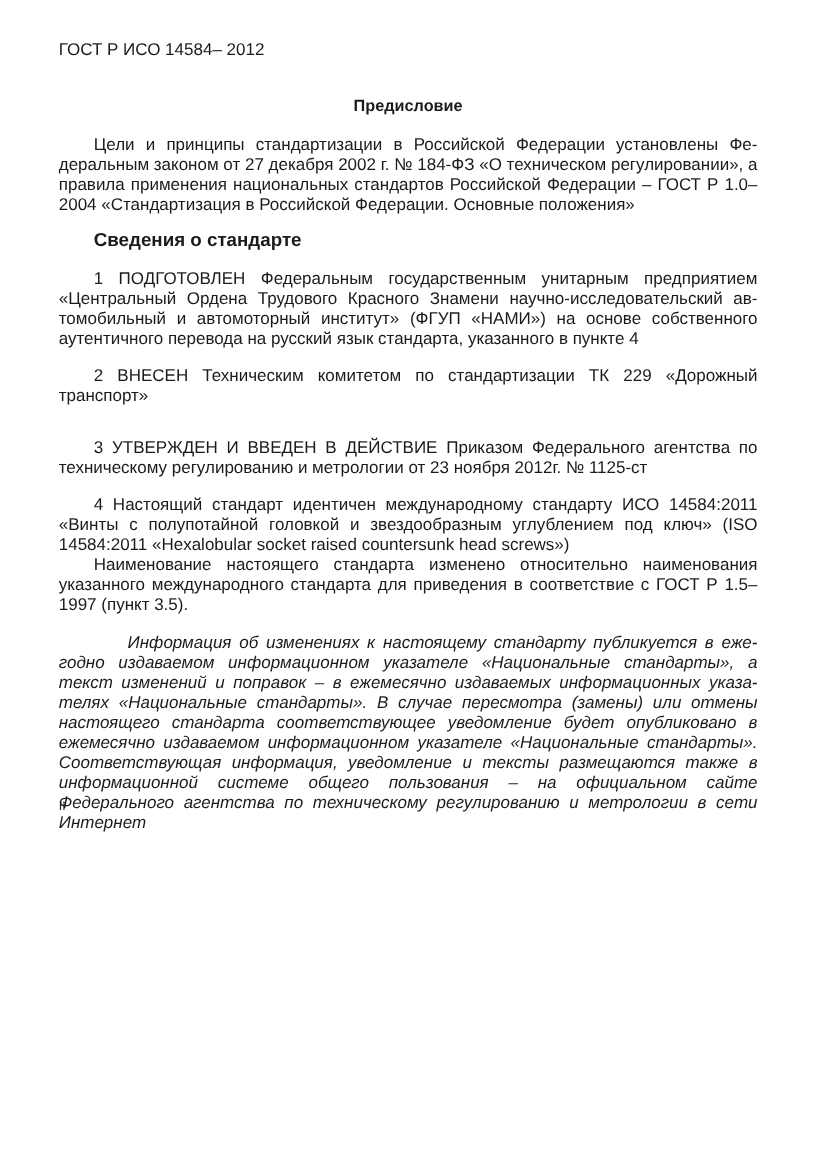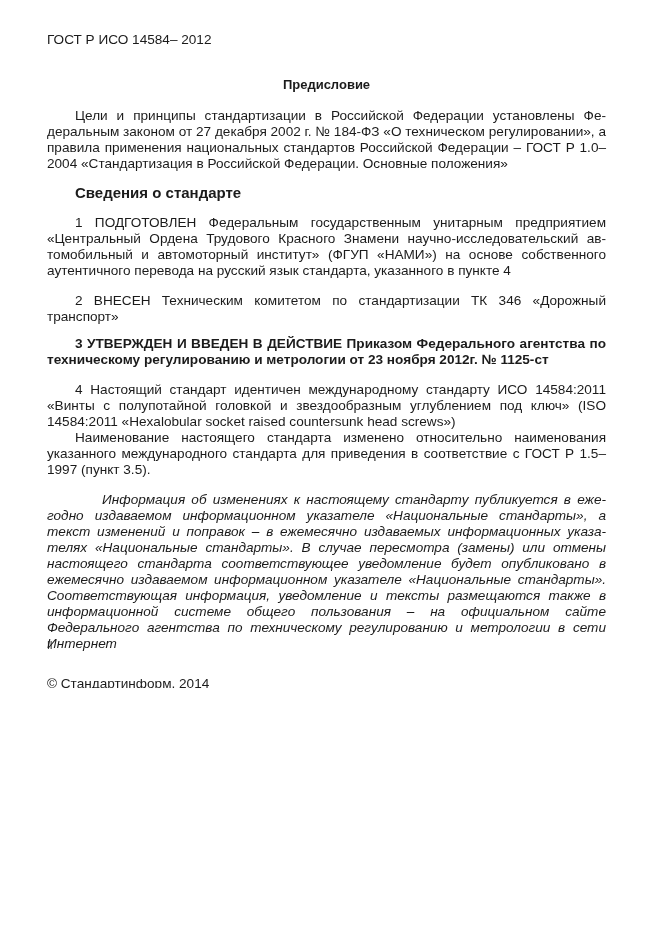--- a/index.html
+++ b/index.html
@@ -39,21 +39,21 @@
   .indent { text-indent: 28px; }
   .intro { margin-top: 14px; }
   .subheading {
     margin: 13px 0 0 0;
     padding-left: 28px;
     font-size: 15px;
     line-height: 16px;
     font-weight: bold;
   }
   .mt14 { margin-top: 14px; }
-  .mt11 { margin-top: 11px; font-weight: bold; }
+  .mt11 { margin-top: 25px; }
   .item5 {
     margin-top: 12px;
     text-indent: 56px;
     text-align: left;
   }
   .note {
     margin-top: 14px;
     font-style: italic;
     text-indent: 55px;
   }
@@ -79,21 +79,21 @@
   <div class="doc-header">ГОСТ Р ИСО 14584– 2012</div>
 
   <h1 class="title">Предисловие</h1>
 
   <p class="para indent intro">Цели и принципы стандартизации в Российской Федерации установлены Фе­деральным законом от 27 декабря 2002 г. № 184-ФЗ «О техническом регулирова­нии», а правила применения национальных стандартов Российской Федерации – ГОСТ Р 1.0–2004 «Стандартизация в Российской Федерации. Основные положения»</p>
 
   <h2 class="subheading">Сведения о стандарте</h2>
 
   <p class="para indent mt14">1 ПОДГОТОВЛЕН Федеральным государственным унитарным предприятием «Центральный Ордена Трудового Красного Знамени научно-исследовательский ав­томобильный и автомоторный институт» (ФГУП «НАМИ») на основе собственного аутентичного перевода на русский язык стандарта, указанного в пункте 4</p>
 
-  <p class="para indent mt14">2 ВНЕСЕН Техническим комитетом по стандартизации ТК 346 «Дорожный транспорт»</p>
+  <p class="para indent mt14">2 ВНЕСЕН Техническим комитетом по стандартизации ТК 229 «Дорожный транспорт»</p>
 
   <p class="para indent mt11">3 УТВЕРЖДЕН И ВВЕДЕН В ДЕЙСТВИЕ Приказом Федерального агентства по техническому регулированию и метрологии от 23 ноября 2012г. № 1125-ст</p>
 
   <p class="para indent mt14">4 Настоящий стандарт идентичен международному стандарту ИСО 14584:2011 «Винты с полупотайной головкой и звездообразным углублением под ключ» (ISO 14584:2011 «Hexalobular socket raised countersunk head screws»)</p>
 
   <p class="para indent">Наименование настоящего стандарта изменено относительно наименования указанного международного стандарта для приведения в соответствие с ГОСТ Р 1.5–1997 (пункт 3.5).</p>
 
 
 
   <p class="para note">Информация об изменениях к настоящему стандарту публикуется в еже­годно издаваемом информационном указателе «Национальные стандарты», а текст изменений и поправок – в ежемесячно издаваемых информационных указа­телях «Национальные стандарты». В случае пересмотра (замены) или отмены настоящего стандарта соответствующее уведомление будет опубликовано в ежемесячно издаваемом информационном указателе «Национальные стандар­ты». Соответствующая информация, уведомление и тексты размещаются также в информационной системе общего пользования – на официальном сайте Федерального агентства по техническому регулированию и метрологии в сети Интернет</p>

